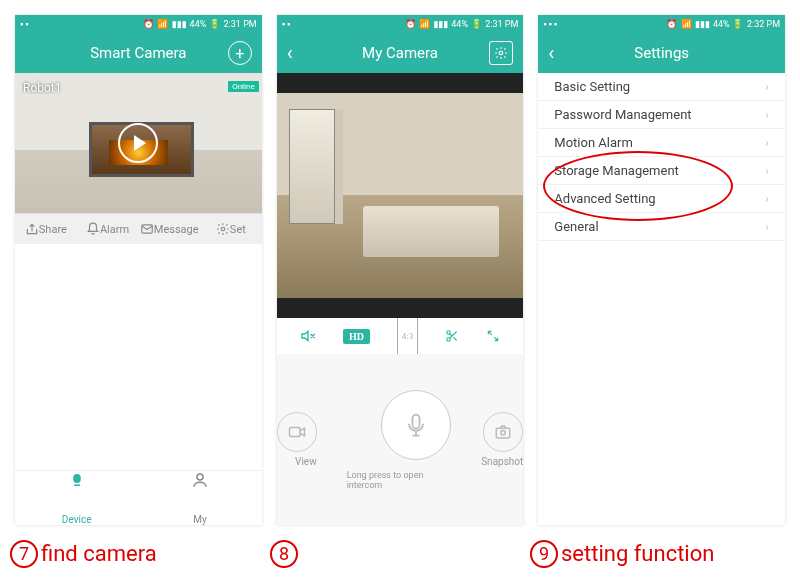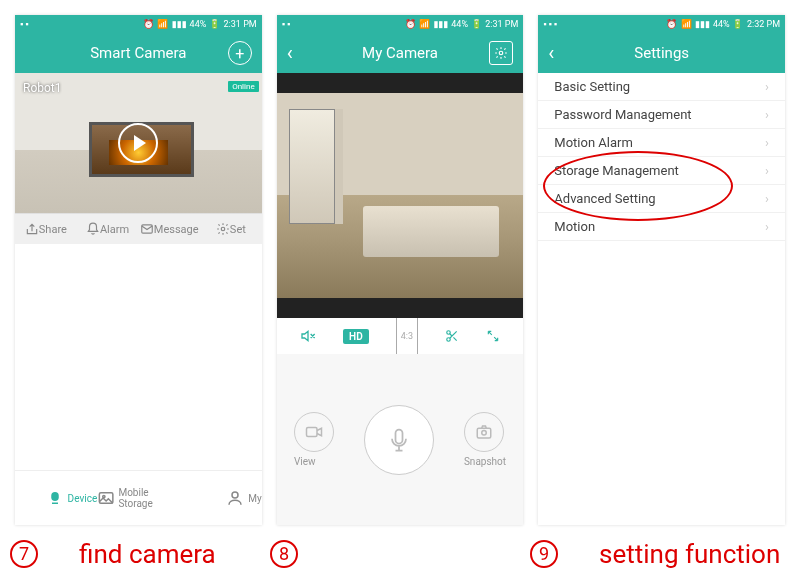--- a/index.html
+++ b/index.html
@@ -24,48 +24,48 @@
 .room1::after { content:""; position:absolute; left:38%; top:48%; width:24%; height:18%; background:radial-gradient(circle,#ffcc33,#cc6600,#663300); }
 .camera-name { position: absolute; top: 8px; left: 8px; color: #fff; font-size: 12px; z-index:2; text-shadow:0 0 3px rgba(0,0,0,0.7); }
 .online-badge { position: absolute; top: 8px; right: 3px; background: #1abc9c; color:#fff; font-size:8px; padding:1px 4px; z-index:2; border-radius:1px; }
 .play-btn { position: absolute; left: 50%; top: 50%; transform: translate(-50%,-50%); width: 40px; height: 40px; border: 2px solid #fff; border-radius: 50%; display:flex; align-items:center; justify-content:center; z-index:2; cursor:pointer; }
 .play-tri { width:0; height:0; border-left:12px solid #fff; border-top:8px solid transparent; border-bottom:8px solid transparent; margin-left:3px; }
 .action-row { display:flex; background:#f0f0f0; border-top:1px solid #e0e0e0; }
 .action-item { flex:1; display:flex; align-items:center; justify-content:center; padding:8px 0; color:#888; font-size:11px; cursor:pointer; }
 .action-item .ai-icon { width:14px; height:14px; }
 .spacer { flex:1; }
 .bottom-nav { height:55px; border-top:1px solid #eee; display:flex; }
-.nav-item { flex:1; display:flex; flex-direction:row; align-items:center; justify-content:flex-end; gap:3px; color:#888; font-size:10px; cursor:pointer; }
+.nav-item { flex:1; display:flex; flex-direction:column; align-items:center; justify-content:space-between; gap:3px; color:#888; font-size:10px; cursor:pointer; }
 .nav-item.active { color:#2db5a3; }
 .nav-icon { width:20px; height:18px; }
 
 .video-area { background:#222; height:245px; display:flex; align-items:center; justify-content:center; position:relative; }
 .room2 { position:absolute; left:0; right:0; top:20px; bottom:20px; background:linear-gradient(180deg,#d8d0c0 0%,#d8d0c0 50%,#b8a888 50%,#a89878 70%,#8a7a5a 100%); }
 .room2::before { content:""; position:absolute; left:5%; top:8%; width:18%; height:55%; background:linear-gradient(#f0ece0,#d0c8b8); border:1px solid #888; box-shadow:4px 0 0 #d0c8b8, 8px 0 0 #d0c8b8; }
 .room2::after { content:""; position:absolute; left:35%; top:55%; width:55%; height:25%; background:linear-gradient(#e8e0d0,#c8c0b0); border-radius:3px; }
-.video-controls { height:36px; display:flex; align-items:center; justify-content:space-around; padding:0 10px; }
+.video-controls { height:36px; display:flex; align-items:center; justify-content:space-around; padding:0 10px;font-family:Liberation Serif, serif; }
 .vc-btn { color:#2db5a3; font-size:11px; cursor:pointer; display:flex; align-items:center; gap:2px; }
 .hd-badge { background:#2db5a3; color:#fff; padding:2px 6px; border-radius:2px; font-size:10px; font-weight:600; }
 .ratio-badge { border:1px solid #aaa; color:#aaa; padding:15px 4px; font-size:9px; border-radius:2px; }
 .control-panel { flex:1; background:#f7f7f7; display:flex; flex-direction:column; align-items:center; justify-content:center; }
 .panel-row { display:flex; align-items:center; gap:30px; }
-.panel-btn { display:flex; flex-direction:column; align-items:flex-start; gap:4px; color:#999; font-size:10px; cursor:pointer; }
+.panel-btn { display:flex; flex-direction:column; align-items:flex-end; gap:4px; color:#999; font-size:10px; cursor:pointer; }
 .circle-sm { width:40px; height:40px; border:1.5px solid #ccc; border-radius:50%; display:flex; align-items:center; justify-content:center; color:#bbb; }
 .circle-lg { width:70px; height:70px; border:1.5px solid #ccc; border-radius:50%; display:flex; align-items:center; justify-content:center; color:#bbb; background:#fff; }
 .hint-text { font-size:9px; color:#999; margin-top:6px; }
 
 .settings-list { flex:1; background:#fff; position:relative; }
 .setting-row { display:flex; align-items:center; justify-content:space-between; padding:6px 16px; font-size:13px; color:#444; border-bottom:1px solid #f0f0f0; cursor:pointer; }
 .setting-row .chev { color:#ccc; font-size:13px; }
 .red-circle { position:absolute; border:2px solid #d00; border-radius:50%; pointer-events:none; }
 
 .captions { position:absolute; bottom:0; left:0; right:0; height:55px; display:flex; align-items:center; padding:0 10px; }
 .cap { flex:1; display:flex; align-items:center; gap:3px; }
 .cap-num { width:28px; height:28px; border:2px solid #d00; color:#d00; border-radius:50%; display:flex; align-items:center; justify-content:center; font-size:18px; font-weight:400; }
-.cap-text { color:#d00; font-size:26px;margin-left:38px; }
+.cap-text { color:#d00; font-size:22px; }
 </style>
 </head>
 <body>
 
 <div class="screens">
 
   <div class="phone">
     <div class="statusbar">
       <div class="sb-left">
           <span>▪</span>
@@ -125,28 +125,20 @@
       </div>
     </div>
     <div class="spacer"></div>
     <div class="bottom-nav">
       <div class="nav-item active">
           <svg class="nav-icon" viewBox="0 0 24 24" fill="currentColor">
             <path d="M12 4a5 5 0 015 5v2a5 5 0 01-10 0V9a5 5 0 015-5z"></path>
             <path d="M8 18h8v2H8z"></path>
           </svg>
           <span>Device</span>
-        </div>
-      <div class="nav-item">
-          <svg class="nav-icon" viewBox="0 0 24 24" fill="none" stroke="currentColor" stroke-width="2">
-            <rect x="3" y="5" width="18" height="14" rx="2"></rect>
-            <circle cx="9" cy="10" r="1.5"></circle>
-            <path d="M3 17l5-5 4 4 3-3 6 6"></path>
-          </svg>
-          <span>Mobile Storage</span>
         </div>
       <div class="nav-item">
           <svg class="nav-icon" viewBox="0 0 24 24" fill="none" stroke="currentColor" stroke-width="2">
             <circle cx="12" cy="8" r="4"></circle>
             <path d="M4 21c0-4 4-6 8-6s8 2 8 6"></path>
           </svg>
           <span>My</span>
         </div>
     </div>
   </div>
@@ -213,20 +205,21 @@
             </div>
           <span>View</span>
         </div>
         <div class="panel-btn">
           <div class="circle-lg">
               <svg width="28" height="28" viewBox="0 0 24 24" fill="none" stroke="currentColor" stroke-width="1.5">
                 <rect x="9" y="3" width="6" height="12" rx="3"></rect>
                 <path d="M6 11a6 6 0 0012 0M12 17v4M9 21h6"></path>
               </svg>
             </div>
+          <span class="hint-text">Long press to open intercom</span>
         </div>
         <div class="panel-btn">
           <div class="circle-sm">
               <svg width="18" height="18" viewBox="0 0 24 24" fill="none" stroke="currentColor" stroke-width="2">
                 <rect x="3" y="7" width="18" height="13" rx="2"></rect>
                 <circle cx="12" cy="13" r="3"></circle>
                 <path d="M9 7l1-3h4l1 3"></path>
               </svg>
             </div>
           <span>Snapshot</span>
@@ -270,21 +263,21 @@
         </div>
       <div class="setting-row">
           <span>Storage Management</span>
           <span class="chev">›</span>
         </div>
       <div class="setting-row">
           <span>Advanced Setting</span>
           <span class="chev">›</span>
         </div>
       <div class="setting-row">
-          <span>Motion</span>
+          <span>General</span>
           <span class="chev">›</span>
         </div>
       <div class="red-circle" style="left:5px; top:78px; width:190px; height:70px;"></div>
     </div>
   </div>
 </div>
 
 <div class="captions">
   <div class="cap">
       <span class="cap-num">7</span>

